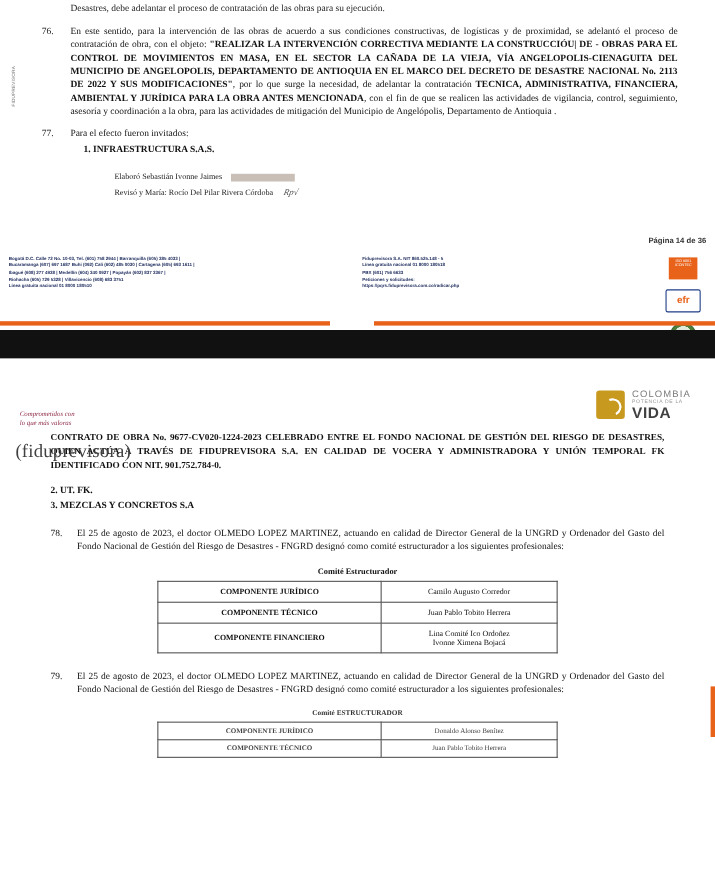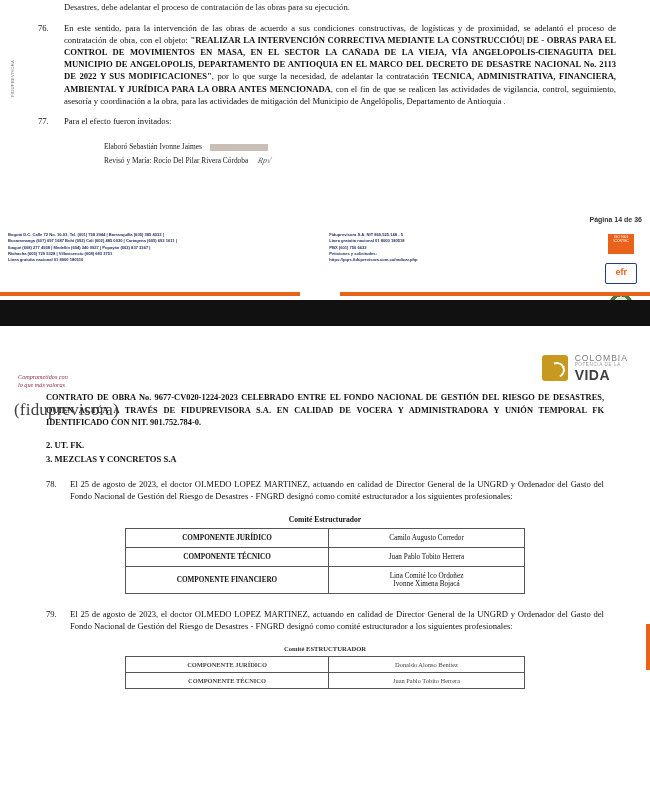--- a/index.html
+++ b/index.html
@@ -289,21 +289,21 @@
     font-weight: bold;
     margin: 12px 0 4px 0;
   }
   .tbl-caption.small {
     font-size: 6.6px;
     color: #333;
   }
   table.comite {
     border-collapse: collapse;
     margin: 0 auto;
-    width: 400px;
+    width: 364px;
   }
   table.comite td {
     border: 1px solid #555;
     font-size: 7.2px;
     padding: 5px 6px;
     vertical-align: middle;
   }
   table.comite td.lbl {
     width: 190px;
     text-align: center;
@@ -341,20 +341,21 @@
 
     <div class="num-para">
       <div class="num">76.</div>
       <div class="txt"><span>En este sentido, para la intervención de las obras de acuerdo a sus condiciones constructivas, de logísticas y de proximidad, se adelantó el proceso de contratación de obra, con el objeto: </span><span class="bold">"REALIZAR LA INTERVENCIÓN CORRECTIVA MEDIANTE LA CONSTRUCCIÓU| DE - OBRAS PARA EL CONTROL DE MOVIMIENTOS EN MASA, EN EL SECTOR LA CAÑADA DE LA VIEJA, VÍA ANGELOPOLIS-CIENAGUITA DEL MUNICIPIO DE ANGELOPOLIS, DEPARTAMENTO DE ANTIOQUIA EN EL MARCO DEL DECRETO DE DESASTRE NACIONAL No. 2113 DE 2022 Y SUS MODIFICACIONES"</span><span>, por lo que surge la necesidad, de adelantar la contratación </span><span class="bold">TECNICA, ADMINISTRATIVA, FINANCIERA, AMBIENTAL Y JURÍDICA PARA LA OBRA ANTES MENCIONADA</span><span>, con el fin de que se realicen las actividades de vigilancia, control, seguimiento, asesoría y coordinación a la obra, para las actividades de mitigación del Municipio de Angelópolis, Departamento de Antioquia .</span></div>
     </div>
 
     <div class="num-para">
       <div class="num">77.</div>
       <div class="txt">
         <span>Para el efecto fueron invitados:</span>
+        <div class="sub-item" style="margin-left:12px">1. INFRAESTRUCTURA S.A.S.</div>
       </div>
     </div>
 
     <div class="sign-block">
       <div>
         <span>Elaboró Sebastián Ivonne Jaimes</span>
         <span class="redaction"></span>
       </div>
       <div>
         <span>Revisó y María: Rocío Del Pilar Rivera Córdoba</span>

